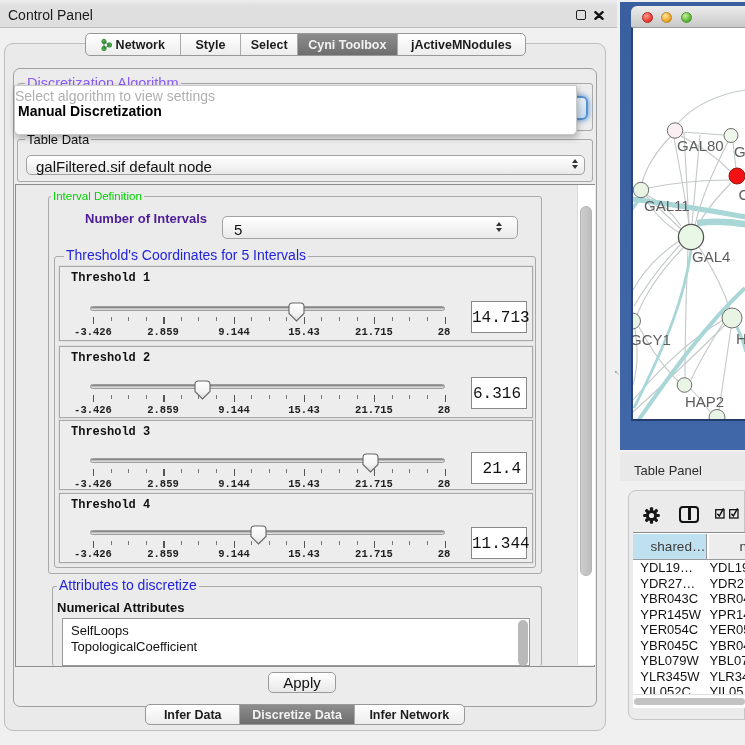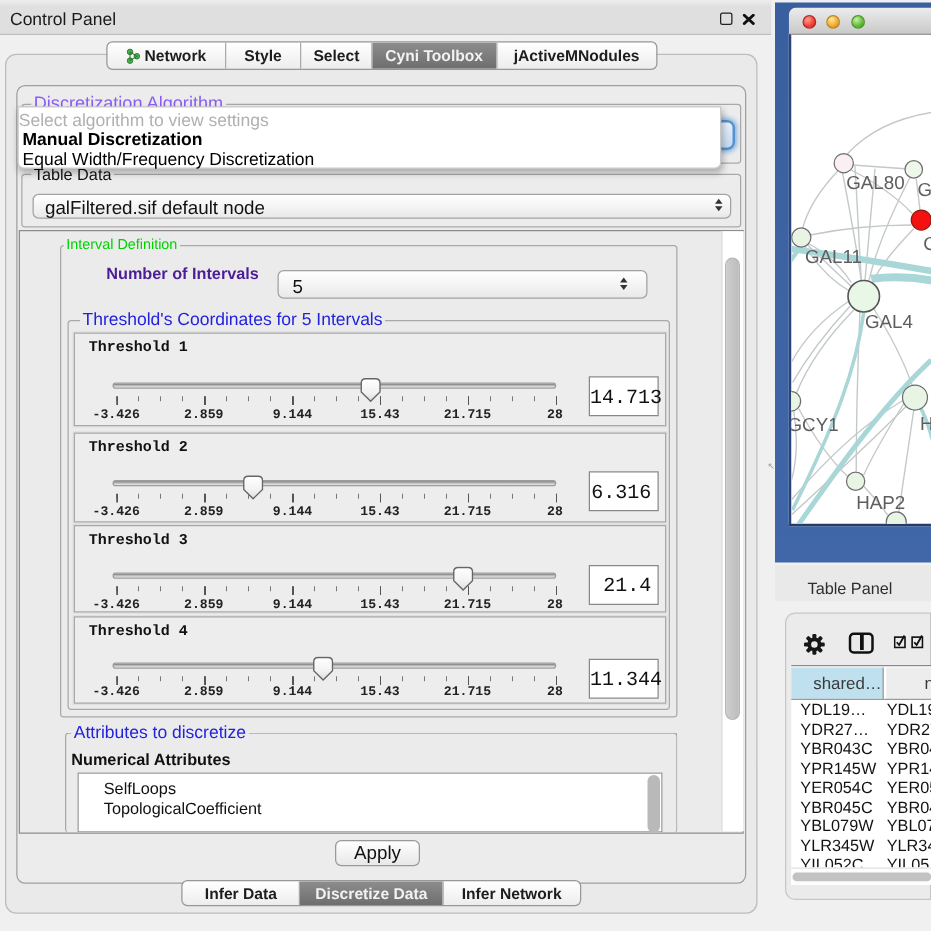--- a/index.html
+++ b/index.html
@@ -53,21 +53,21 @@
 .ticks-min { position:absolute; left:32.5px; width:353px; height:4px;
   background:repeating-linear-gradient(90deg,#777 0 1px,transparent 1px 17.575px); }
 .ticks-maj { position:absolute; left:32.5px; width:353px; height:7px;
   background:repeating-linear-gradient(90deg,#555 0 1.2px,transparent 1.2px 70.3px); }
 .slabels { position:absolute; left:0; width:478px; height:11px; font-size:10.5px; font-weight:bold; color:#222; }
 .slabels span { position:absolute; transform:translateX(-50%); white-space:nowrap; }
 .vbox { position:absolute; left:411px; width:56px; height:32px; background:#fff; border:1px solid #888; font-size:16px; color:#111; text-align:right; padding:7px 5px 0 0; }
 
 
 #numlist { left:62px; top:618px; width:468px; height:48px; background:#fff; border:1px solid #999; font-size:13px; color:#111; overflow:hidden; padding-top:4px; }
-#numlist div { padding-left:20px; height:15.8px; line-height:15.8px; }
+#numlist div { padding-left:8px; height:15.8px; line-height:15.8px; }
 #listthumb { left:518px; top:620px; width:10px; height:46px; background:#b9b9b9; border-radius:5px; }
 
 
 #apply { left:268px; top:672px; width:68px; height:21px; background:linear-gradient(#ffffff,#e8e8e8); border:1px solid #9a9a9a; border-radius:5px; font-size:15px; color:#111; text-align:center; line-height:20px; }
 #trows > div { height:15.5px; line-height:15.5px; white-space:nowrap; }
 #trows span:first-child { display:inline-block; width:76.4px; padding-left:7.3px; }
 #trows span:last-child { display:inline-block; }
 
 
 #popup { left:14px; top:85px; width:563px; height:50px; background:#fff; border:1px solid #c9c9c9; border-radius:0 0 5px 5px; box-shadow:1px 3px 6px rgba(0,0,0,0.28); z-index:30; }
@@ -125,21 +125,20 @@
   <div>Infer Network</div>
 </div>
 
 <div class="abs group" style="left:17px; top:83px; width:576px; height:48px;">
   <span class="gtitle" style="left:7px; color:#8b5cf6; font-size:14.5px;">Discretization Algorithm</span>
 </div>
 <div id="bluecombo" class="abs"></div>
 <div id="popup" class="abs">
   <div class="ph">Select algorithm to view settings</div>
   <div class="i1">Manual Discretization</div>
-  <div class="i2">Equal Width/Frequency Discretization</div>
 </div>
 
 <div class="abs group" style="left:17px; top:138.5px; width:576px; height:43px;">
   <span class="gtitle" style="left:7px; color:#111; font-size:13px;">Table Data</span>
   <div class="combo abs" style="left:8px; top:15px; width:559px; height:20px; padding:2px 0 0 9px;">galFiltered.sif default node
     <div class="arrows" style="right:5px; top:3px;">
         <div class="up"></div>
         <div class="dn"></div>
       </div>
   </div>
@@ -319,21 +318,21 @@
     <text x="738.5" y="200">CR</text>
     <text x="644" y="210.5">GAL11</text>
     <text x="692" y="262">GAL4</text>
     <text x="630" y="345">GCY1</text>
     <text x="736" y="344">H</text>
     <text x="685" y="407">HAP2</text>
   </g>
 </svg>
 
 <div id="tpanelbar" class="abs">
-    <span style="position:absolute; left:26px; top:11px; font-size:13px; color:#2e2e2e;">Table Panel</span>
+    <span style="position:absolute; left:14px; top:11px; font-size:13px; color:#2e2e2e;">Table Panel</span>
   </div>
 <div id="tablecard" class="abs"></div>
 
 <svg class="abs" style="left:643px; top:507px;" width="17" height="17" viewBox="0 0 17 17">
   <g fill="#171717">
     <circle cx="8.5" cy="8.5" r="5.6"></circle>
     <g>
       <rect x="6.9" y="0.2" width="3.2" height="16.6" rx="1"></rect>
       <rect x="6.9" y="0.2" width="3.2" height="16.6" rx="1" transform="rotate(45 8.5 8.5)"></rect>
       <rect x="6.9" y="0.2" width="3.2" height="16.6" rx="1" transform="rotate(90 8.5 8.5)"></rect>

